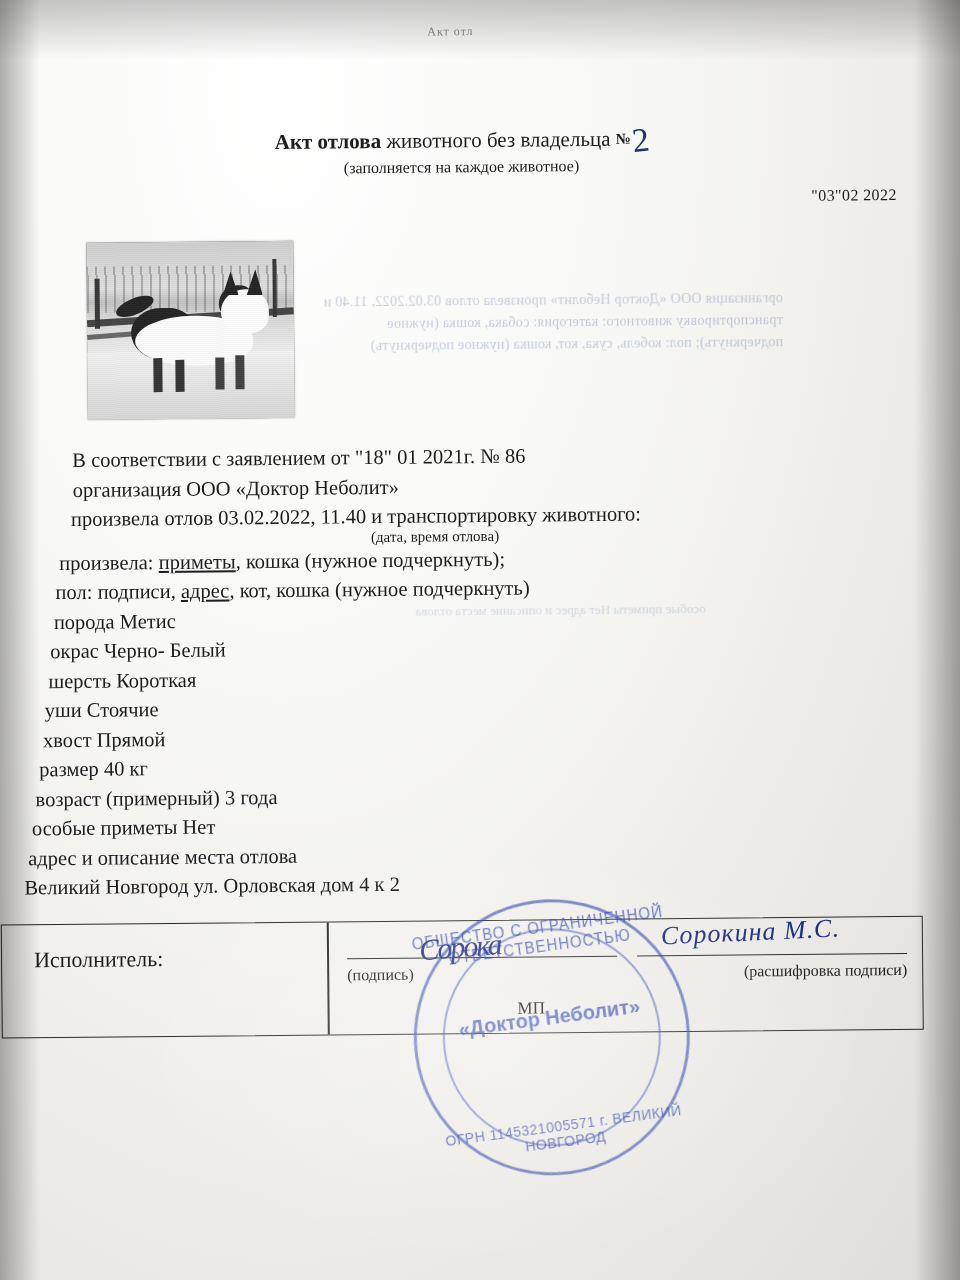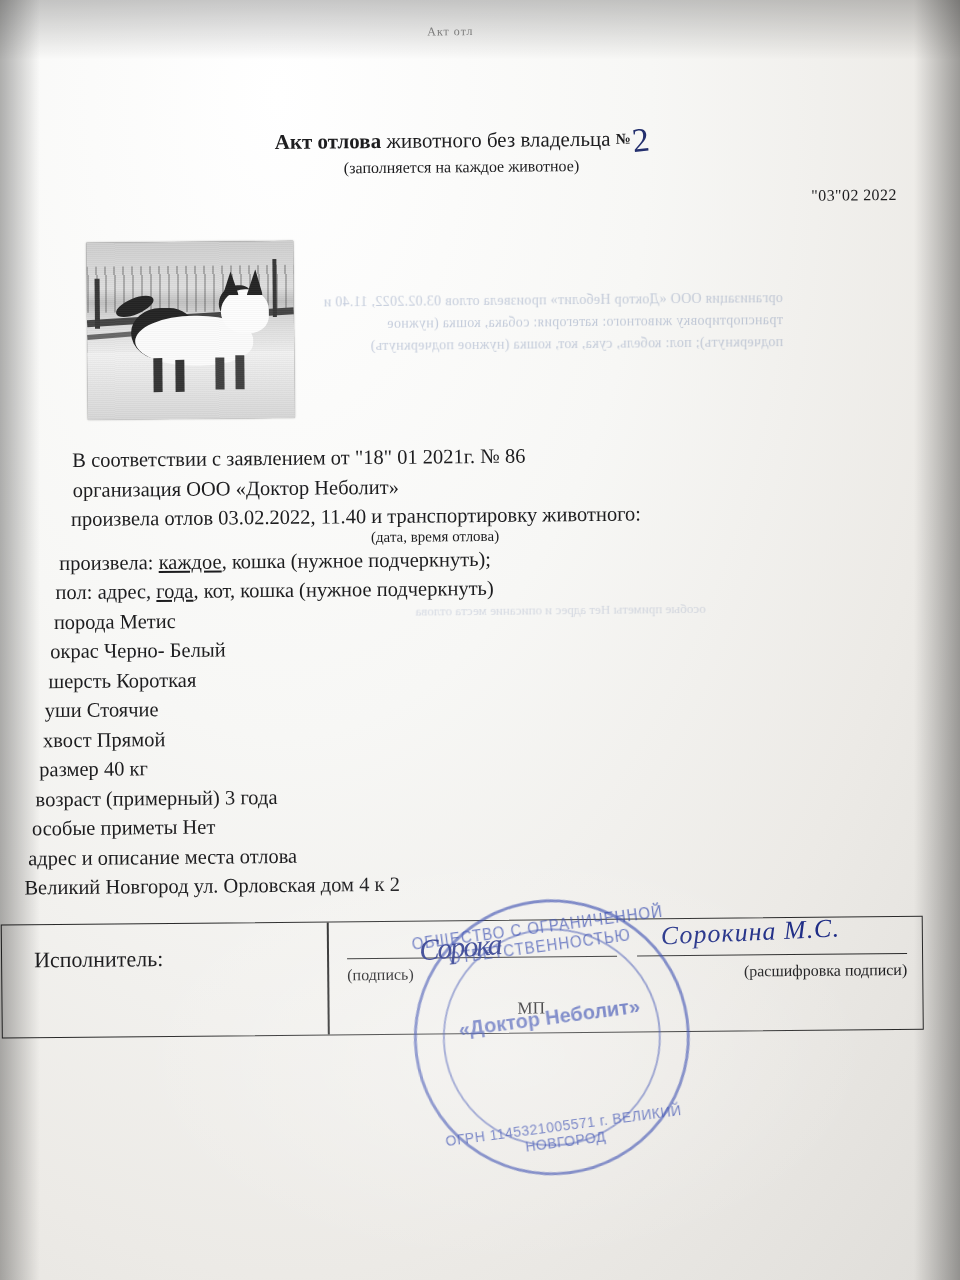--- a/index.html
+++ b/index.html
@@ -390,25 +390,25 @@
         <div class="ph-grain"></div>
       </div>
 
       <div class="body-block">
         <div class="ln i1">В соответствии с заявлением от "18" 01 2021г. № 86</div>
         <div class="ln i2">организация  ООО «Доктор Неболит»</div>
         <div class="ln i3">произвела отлов   03.02.2022, 11.40          и транспортировку животного:</div>
         <span class="small-note">(дата, время отлова)</span>
         <div class="ln i4">
           <span>произвела:</span>
-          <span class="u">каждое</span><span>, кошка (нужное подчеркнуть);</span>
+          <span class="u">приметы</span><span>, кошка (нужное подчеркнуть);</span>
         </div>
         <div class="ln i5">
           <span>пол:</span>
-          <span>адрес, </span><span class="u">года</span><span>, кот, кошка (нужное подчеркнуть)</span>
+          <span>подписи, </span><span class="u">адрес</span><span>, кот, кошка (нужное подчеркнуть)</span>
         </div>
         <div class="ln i6">порода Метис</div>
         <div class="ln i7">окрас Черно- Белый</div>
         <div class="ln i8">шерсть Короткая</div>
         <div class="ln i9">уши Стоячие</div>
         <div class="ln i10">хвост Прямой</div>
         <div class="ln i11">размер 40 кг</div>
         <div class="ln i12">возраст (примерный) 3 года</div>
         <div class="ln i13">особые приметы Нет</div>
         <div class="ln i14">адрес и описание места отлова</div>

